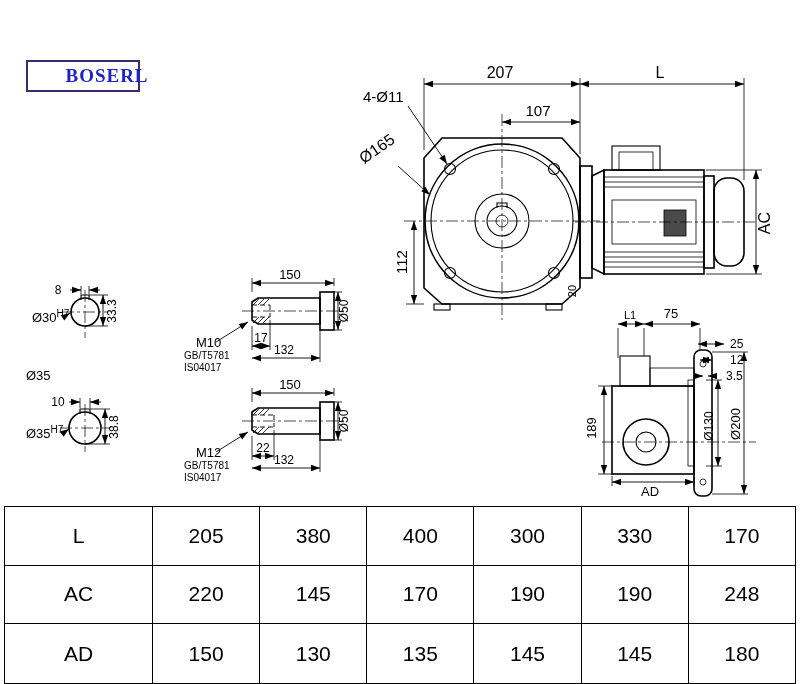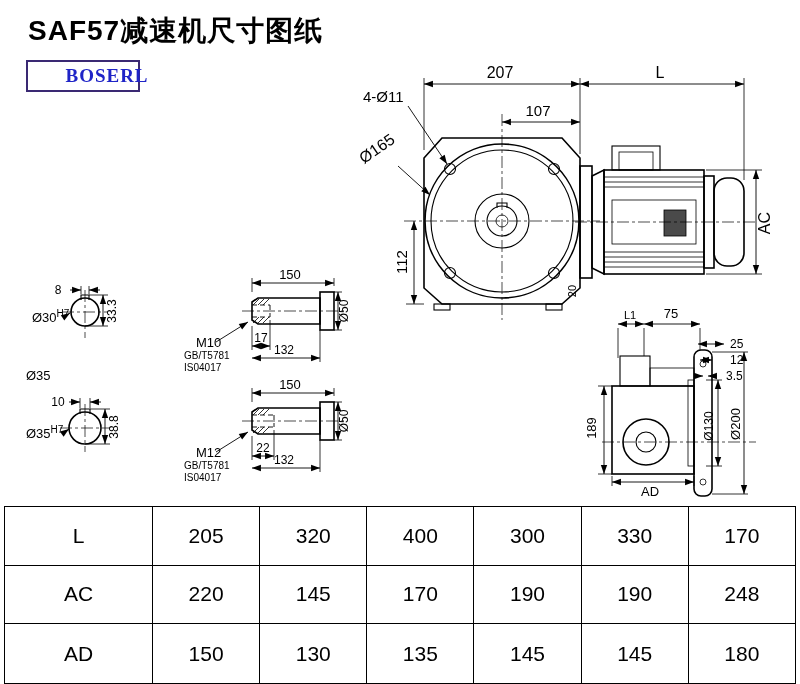--- a/index.html
+++ b/index.html
@@ -28,21 +28,20 @@
   svg text{fill:#000;font-family:"Liberation Sans",sans-serif;}
   .t10{font-size:10px;}.t11{font-size:11px;}.t12{font-size:12px;}
   .t13{font-size:13px;}.t15{font-size:15px;}.t16{font-size:16px;}
   .dark{fill:#4a4a4a;stroke:#000;stroke-width:0.8;}
 </style>
 </head>
 <body>
 
 <div class="page">
 
-  <div class="title">SAF57减速机尺寸图纸</div>
   <div class="logo">
     <span>BOSERL</span>
   </div>
 
   <svg class="drawing" width="800" height="506" viewBox="0 0 800 506">
     <defs>
       <marker id="ah" viewBox="0 0 10 10" refX="9.5" refY="5" markerWidth="11" markerHeight="11" orient="auto-start-reverse">
         <path d="M0.5,1.8 L9.5,5 L0.5,8.2 Z" fill="#000"></path>
       </marker>
     </defs>
@@ -255,21 +254,21 @@
         <col>
         <col>
         <col>
         <col>
         <col>
     </colgroup>
     <tbody>
     <tr style="height:43px;">
       <td class="lbl">L</td>
       <td>205</td>
-      <td>320</td>
+      <td>380</td>
       <td>400</td>
       <td>300</td>
       <td>330</td>
       <td>170</td>
     </tr>
     <tr style="height:43px;">
       <td class="lbl">AC</td>
       <td>220</td>
       <td>145</td>
       <td>170</td>

